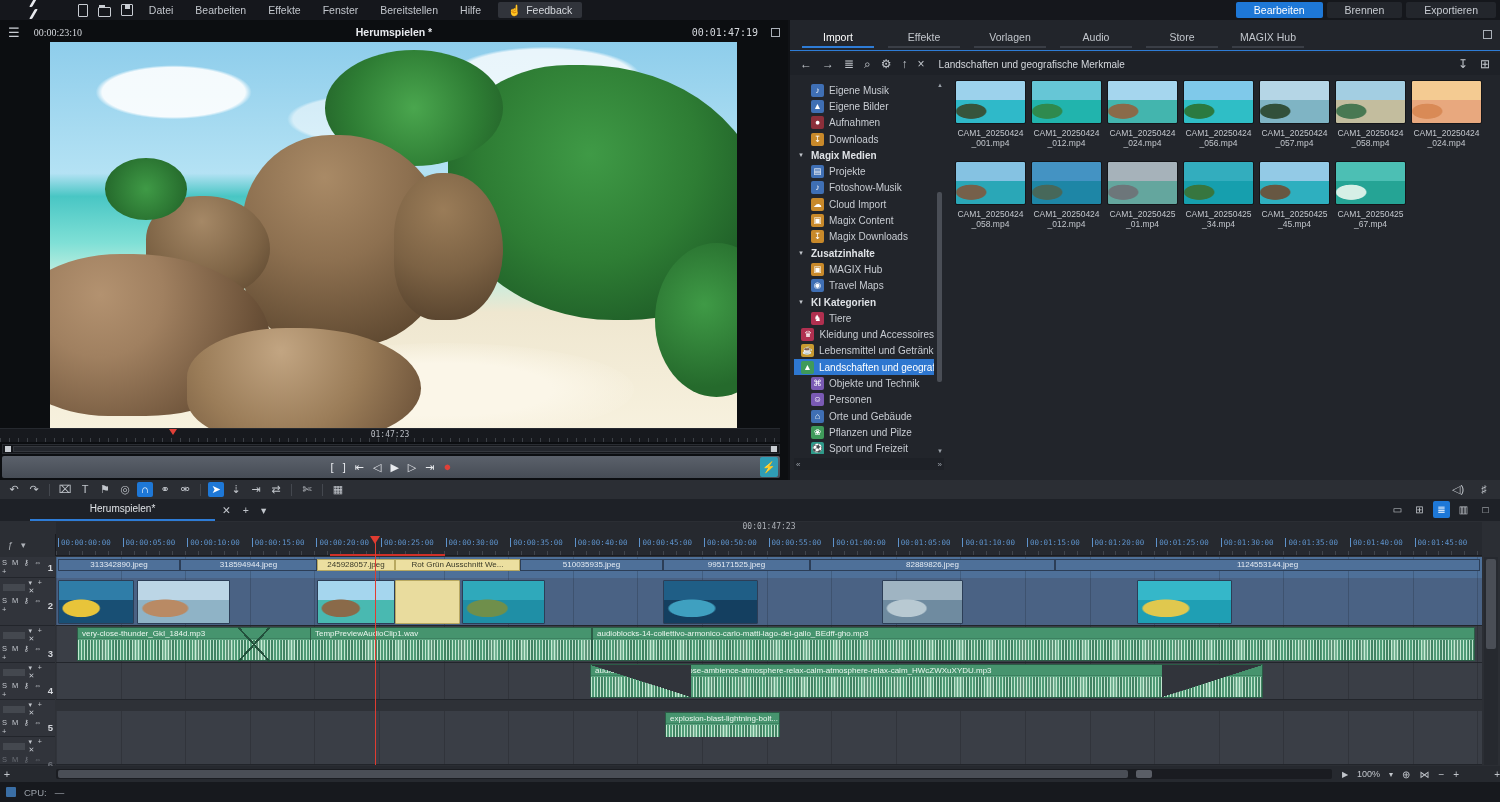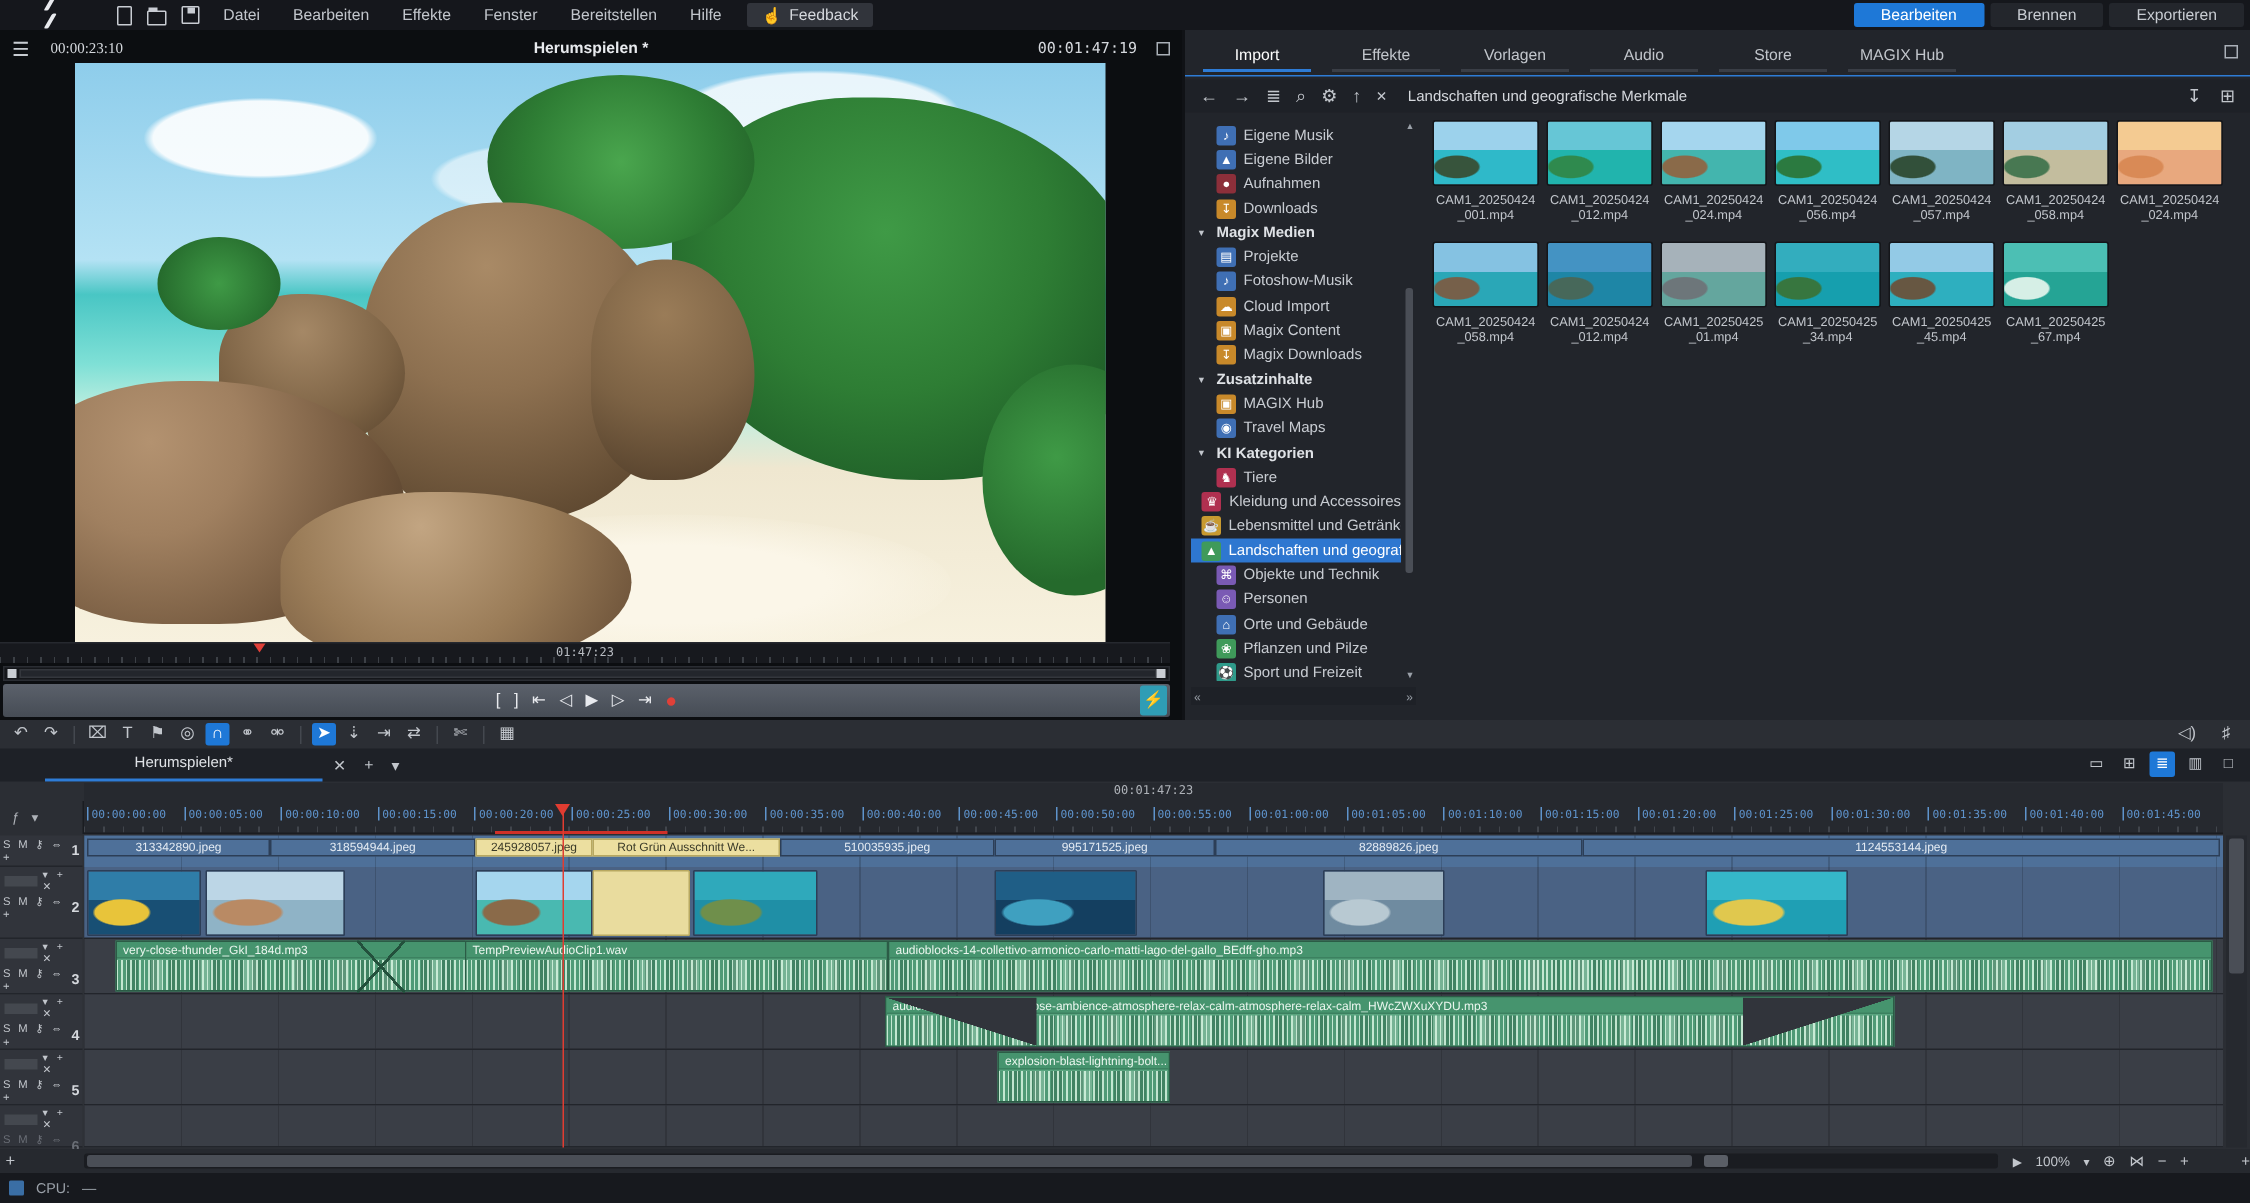--- a/index.html
+++ b/index.html
@@ -152,21 +152,21 @@
   .tnum { margin-left:auto; font-size:9.5px; font-weight:bold; color:#d5d8dd; }
   .thead.dim .tctrl, .thead.dim .tnum { color:#6a6e76; }
 
   .lane { position:absolute; left:56px; width:1426px; border-bottom:1px solid #22252b;
           background-image:repeating-linear-gradient(90deg, rgba(0,0,0,.16) 0 1px, transparent 1px 64.6px);
           background-color:#3a3e46; }
   .lane-1 { top:0; height:34px; background-color:#4e7099; }
   .lane-2 { top:21px; height:48px; background-color:#4a6284; }
   .lane-3 { top:69px; height:37px; }
   .lane-4 { top:106px; height:37px; }
-  .lane-5 { top:143px; height:37px; }
+  .lane-5 { top:154px; height:37px; }
   .lane-6 { top:180px; height:28px; }
   .t1clip { position:absolute; top:2px; height:12px; background:#4e7099; border:1px solid #2c3e57;
             font-size:8px; line-height:10px; color:#e4ebf3; text-align:center; overflow:hidden; white-space:nowrap; }
   .t1clip.selected { background:#ecdfa0; color:#3a3a28; border-color:#b8a860; }
   .t2clip { position:absolute; top:2px; height:44px; border:1px solid #2c3e57; border-radius:1px;
             background:
               radial-gradient(ellipse 60% 50% at 30% 65%, var(--accent) 0 40%, transparent 44%),
               linear-gradient(var(--sky) 0 45%, var(--sea) 45% 100%); }
   .t2clip.selected { background:#e9dc9e; border-color:#b8a860; }
   .aclip { position:absolute; top:1px; bottom:1px; overflow:hidden; border:1px solid #2b5c46; background:#59a57f; }

